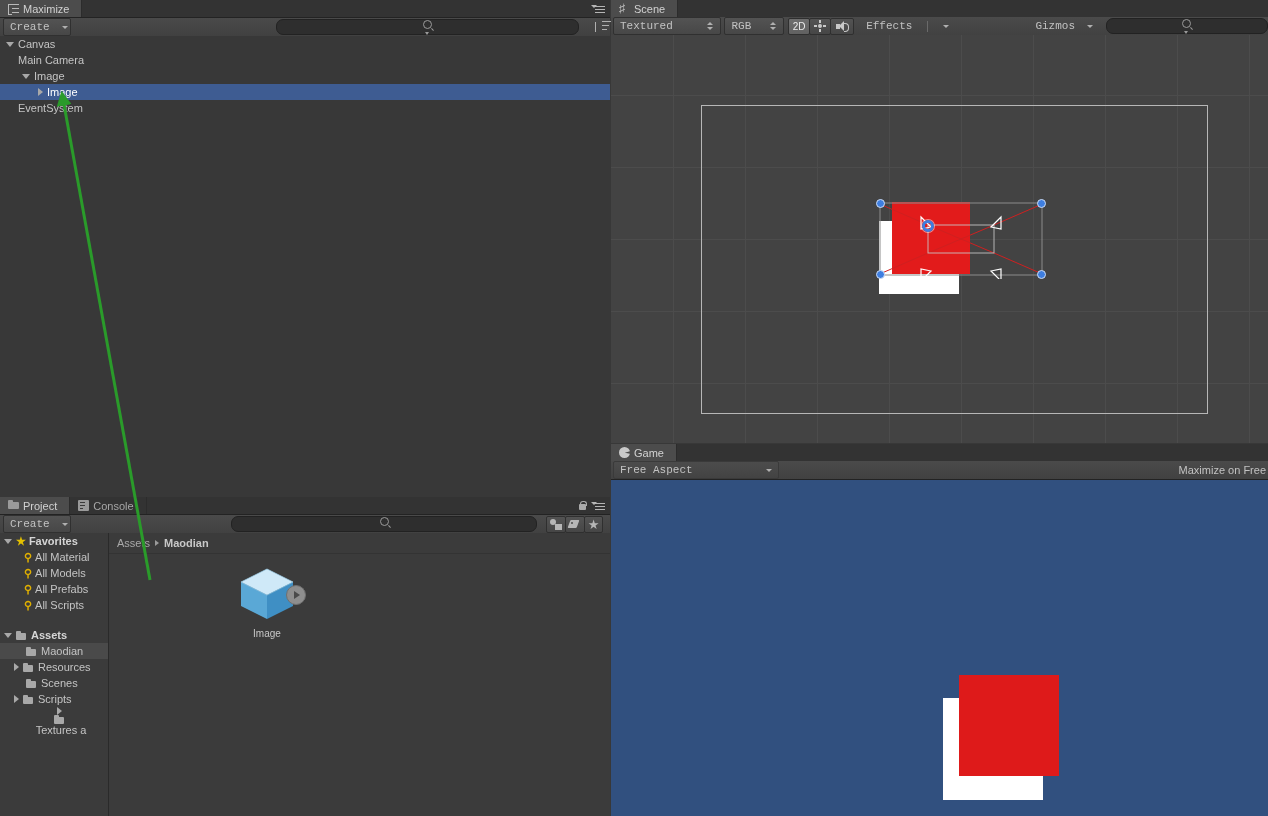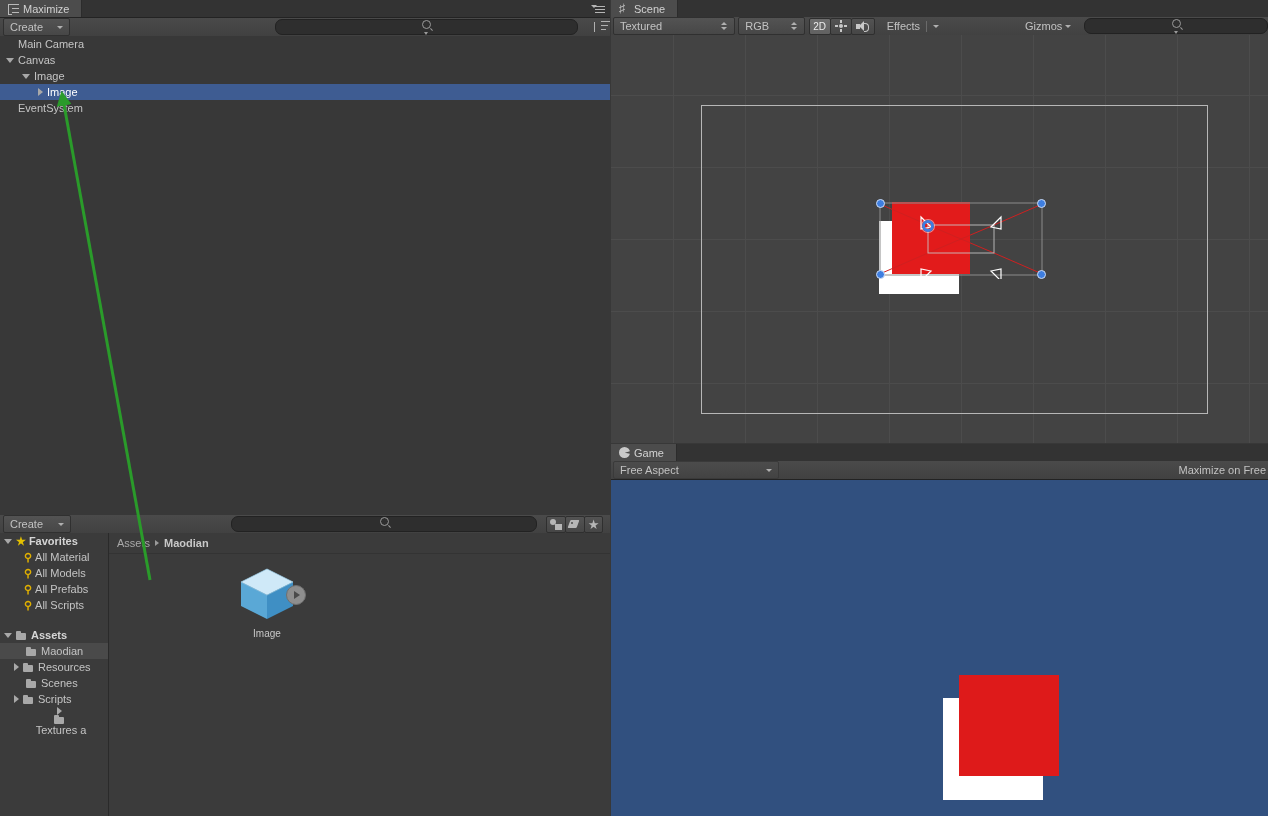--- a/index.html
+++ b/index.html
@@ -83,26 +83,27 @@
   }
 
   
   .toolbar {
     position:absolute; left:0; height:18px; width:100%;
     background: linear-gradient(#4a4a4a,#414141);
     border-bottom:1px solid #232323;
     display:flex; align-items:center;
   }
   .tb-btn {
-    height:16px; display:flex; align-items:center; gap:3px;
+    height:16px; display:flex; align-items:center; gap:12px;
     padding:0 6px; color:#c2c2c2; font-size:11px;
     background: linear-gradient(#535353,#474747);
     border:1px solid #303030; border-radius:2px;
     margin-left:3px;
     white-space:nowrap;
+    font-family:Liberation Mono, monospace;
   }
   .tb-btn.flat { background:transparent; border:1px solid transparent; }
   .caret-dn {
     width:0;height:0;border-left:3px solid transparent;border-right:3px solid transparent;
     border-top:3px solid #b0b0b0; display:inline-block;
   }
   .updown {
     display:inline-block; width:7px; height:10px; position:relative;
   }
   .updown::before{
@@ -319,44 +320,56 @@
       <div class="searchfield" style="width:298px;margin-left:205px;">
         <span class="magnifier"></span>
         <span class="mag-caret"></span>
         <span>All</span>
       </div>
       <div style="margin-left:16px;" class="sortico"></div>
     </div>
 
     <div id="hier-body">
         <div class="hrow" style="padding-left: 6px;">
+          <span class="tri down"></span>
+          <span>Canvas</span>
+        </div>
+        <div class="hrow" style="padding-left: 6px;">
           <span class="tri none"></span>
           <span>Main Camera</span>
-        </div>
-        <div class="hrow" style="padding-left: 6px;">
-          <span class="tri down"></span>
-          <span>Canvas</span>
         </div>
         <div class="hrow" style="padding-left: 22px;">
           <span class="tri down"></span>
           <span>Image</span>
         </div>
         <div class="hrow selected" style="padding-left: 38px;">
           <span class="tri right"></span>
           <span>Image</span>
         </div>
         <div class="hrow" style="padding-left: 6px;">
           <span class="tri none"></span>
           <span>EventSystem</span>
         </div>
       </div>
   </div>
 
   <div class="panel" id="project">
 
+    <div class="tabbar">
+      <div class="tab active">
+        <span class="ticon icon-folder"></span>
+        <span>Project</span>
+      </div>
+      <div class="tab">
+        <span class="ticon icon-console"></span>
+        <span>Console</span>
+      </div>
+      <div class="lock-ico"></div>
+      <div class="menu-ico"></div>
+    </div>
 
     <div class="toolbar" style="top:18px;">
       <div class="tb-btn" style="width:54px;justify-content:space-between;">
         <span>Create</span>
         <span class="caret-dn"></span>
       </div>
       <div class="searchfield" style="width:292px;margin-left:160px;">
         <span class="magnifier"></span>
         <span></span>
       </div>

